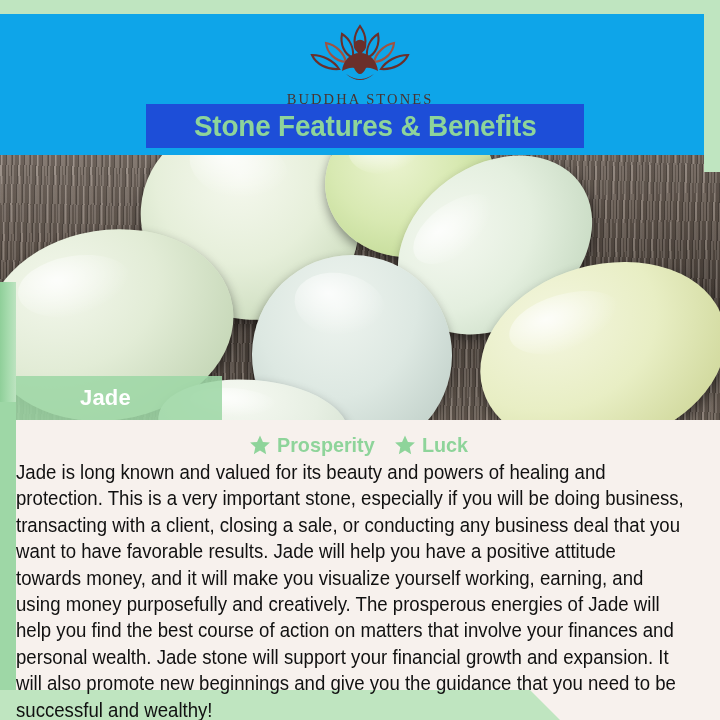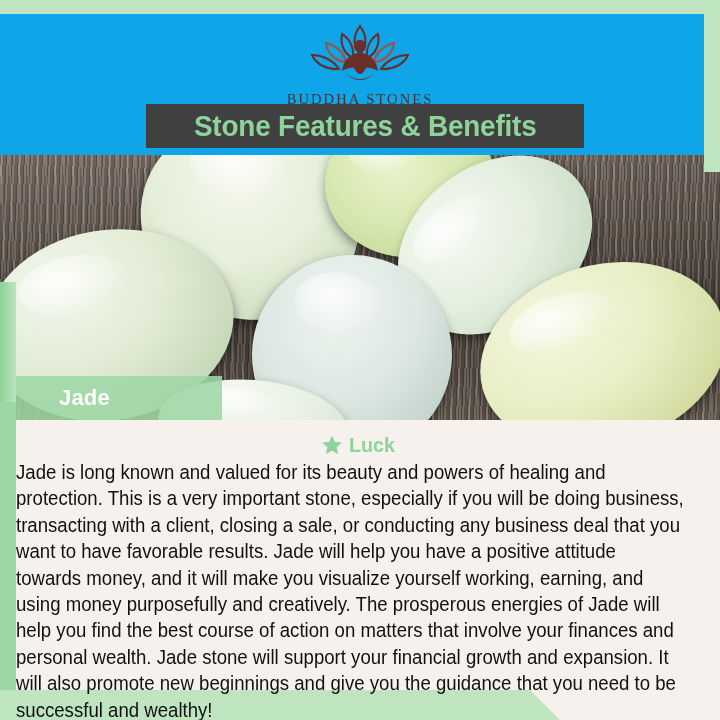--- a/index.html
+++ b/index.html
@@ -48,21 +48,21 @@
   .logo-word{
     margin-top:3px;
     font-family:"Liberation Serif", serif;
     font-size:14.5px; letter-spacing:2.1px; font-weight:400;
     color:#4a3230;
   }
 
   
   .title-band{
     position:absolute; left:146px; top:104px; width:438px; height:44px;
-    background:#404040; z-index:4;
+    background:#1d4ed8; z-index:4;
     display:flex; align-items:center; justify-content:center;
   }
   .title-text{
     font-family:"Liberation Sans Narrow","Liberation Sans", sans-serif;
     font-weight:700; font-size:30px; letter-spacing:-0.2px;
     color:#8ed49a;
     transform:scaleX(0.93); transform-origin:center;
     white-space:nowrap;
   }
 
@@ -118,21 +118,21 @@
        transform:rotate(5deg);
        background:radial-gradient(ellipse at 40% 22%,#f6f9f2 0%,#e7efe3 50%,#cddcc9 100%); }
 
   
   .jade-band{
     position:absolute; left:16px; top:376px; width:206px; height:44px;
     background:rgba(158,215,166,.88); z-index:5;
     display:flex; align-items:center;
   }
   .jade-text{
-    margin-left:43px;
+    margin-left:64px;
     font-family:"Liberation Sans", sans-serif;
     font-weight:700; font-size:22px; color:#ffffff;
     letter-spacing:.2px;
   }
 
   
   .benefits{
     position:absolute; left:0; top:428px; width:720px; height:34px;
     z-index:4;
     display:flex; align-items:center; justify-content:center; gap:14px;
@@ -203,17 +203,23 @@
 
 <div class="jade-band">
   <span class="jade-text">Jade</span>
 </div>
 
 <div class="benefits">
   <div class="benefit">
     <svg class="star" viewBox="0 0 24 24">
       <polygon points="12,1.6 15.2,8.6 22.8,9.4 17.1,14.5 18.7,22 12,18.1 5.3,22 6.9,14.5 1.2,9.4 8.8,8.6"></polygon>
     </svg>
+    <span class="benefit-label">Prosperity</span>
+  </div>
+  <div class="benefit">
+    <svg class="star" viewBox="0 0 24 24">
+      <polygon points="12,1.6 15.2,8.6 22.8,9.4 17.1,14.5 18.7,22 12,18.1 5.3,22 6.9,14.5 1.2,9.4 8.8,8.6"></polygon>
+    </svg>
     <span class="benefit-label">Luck</span>
   </div>
 </div>
 
 <div class="body-copy">Jade is long known and valued for its beauty and powers of healing and protection. This is a very important stone, especially if you will be doing business, transacting with a client, closing a sale, or conducting any business deal that you want to have favorable results. Jade will help you have a positive attitude towards money, and it will make you visualize yourself working, earning, and using money purposefully and creatively. The prosperous energies of Jade will help you find the best course of action on matters that involve your finances and personal wealth. Jade stone will support your financial growth and expansion. It will also promote new beginnings and give you the guidance that you need to be successful and wealthy!</div>
 
 </body></html>

